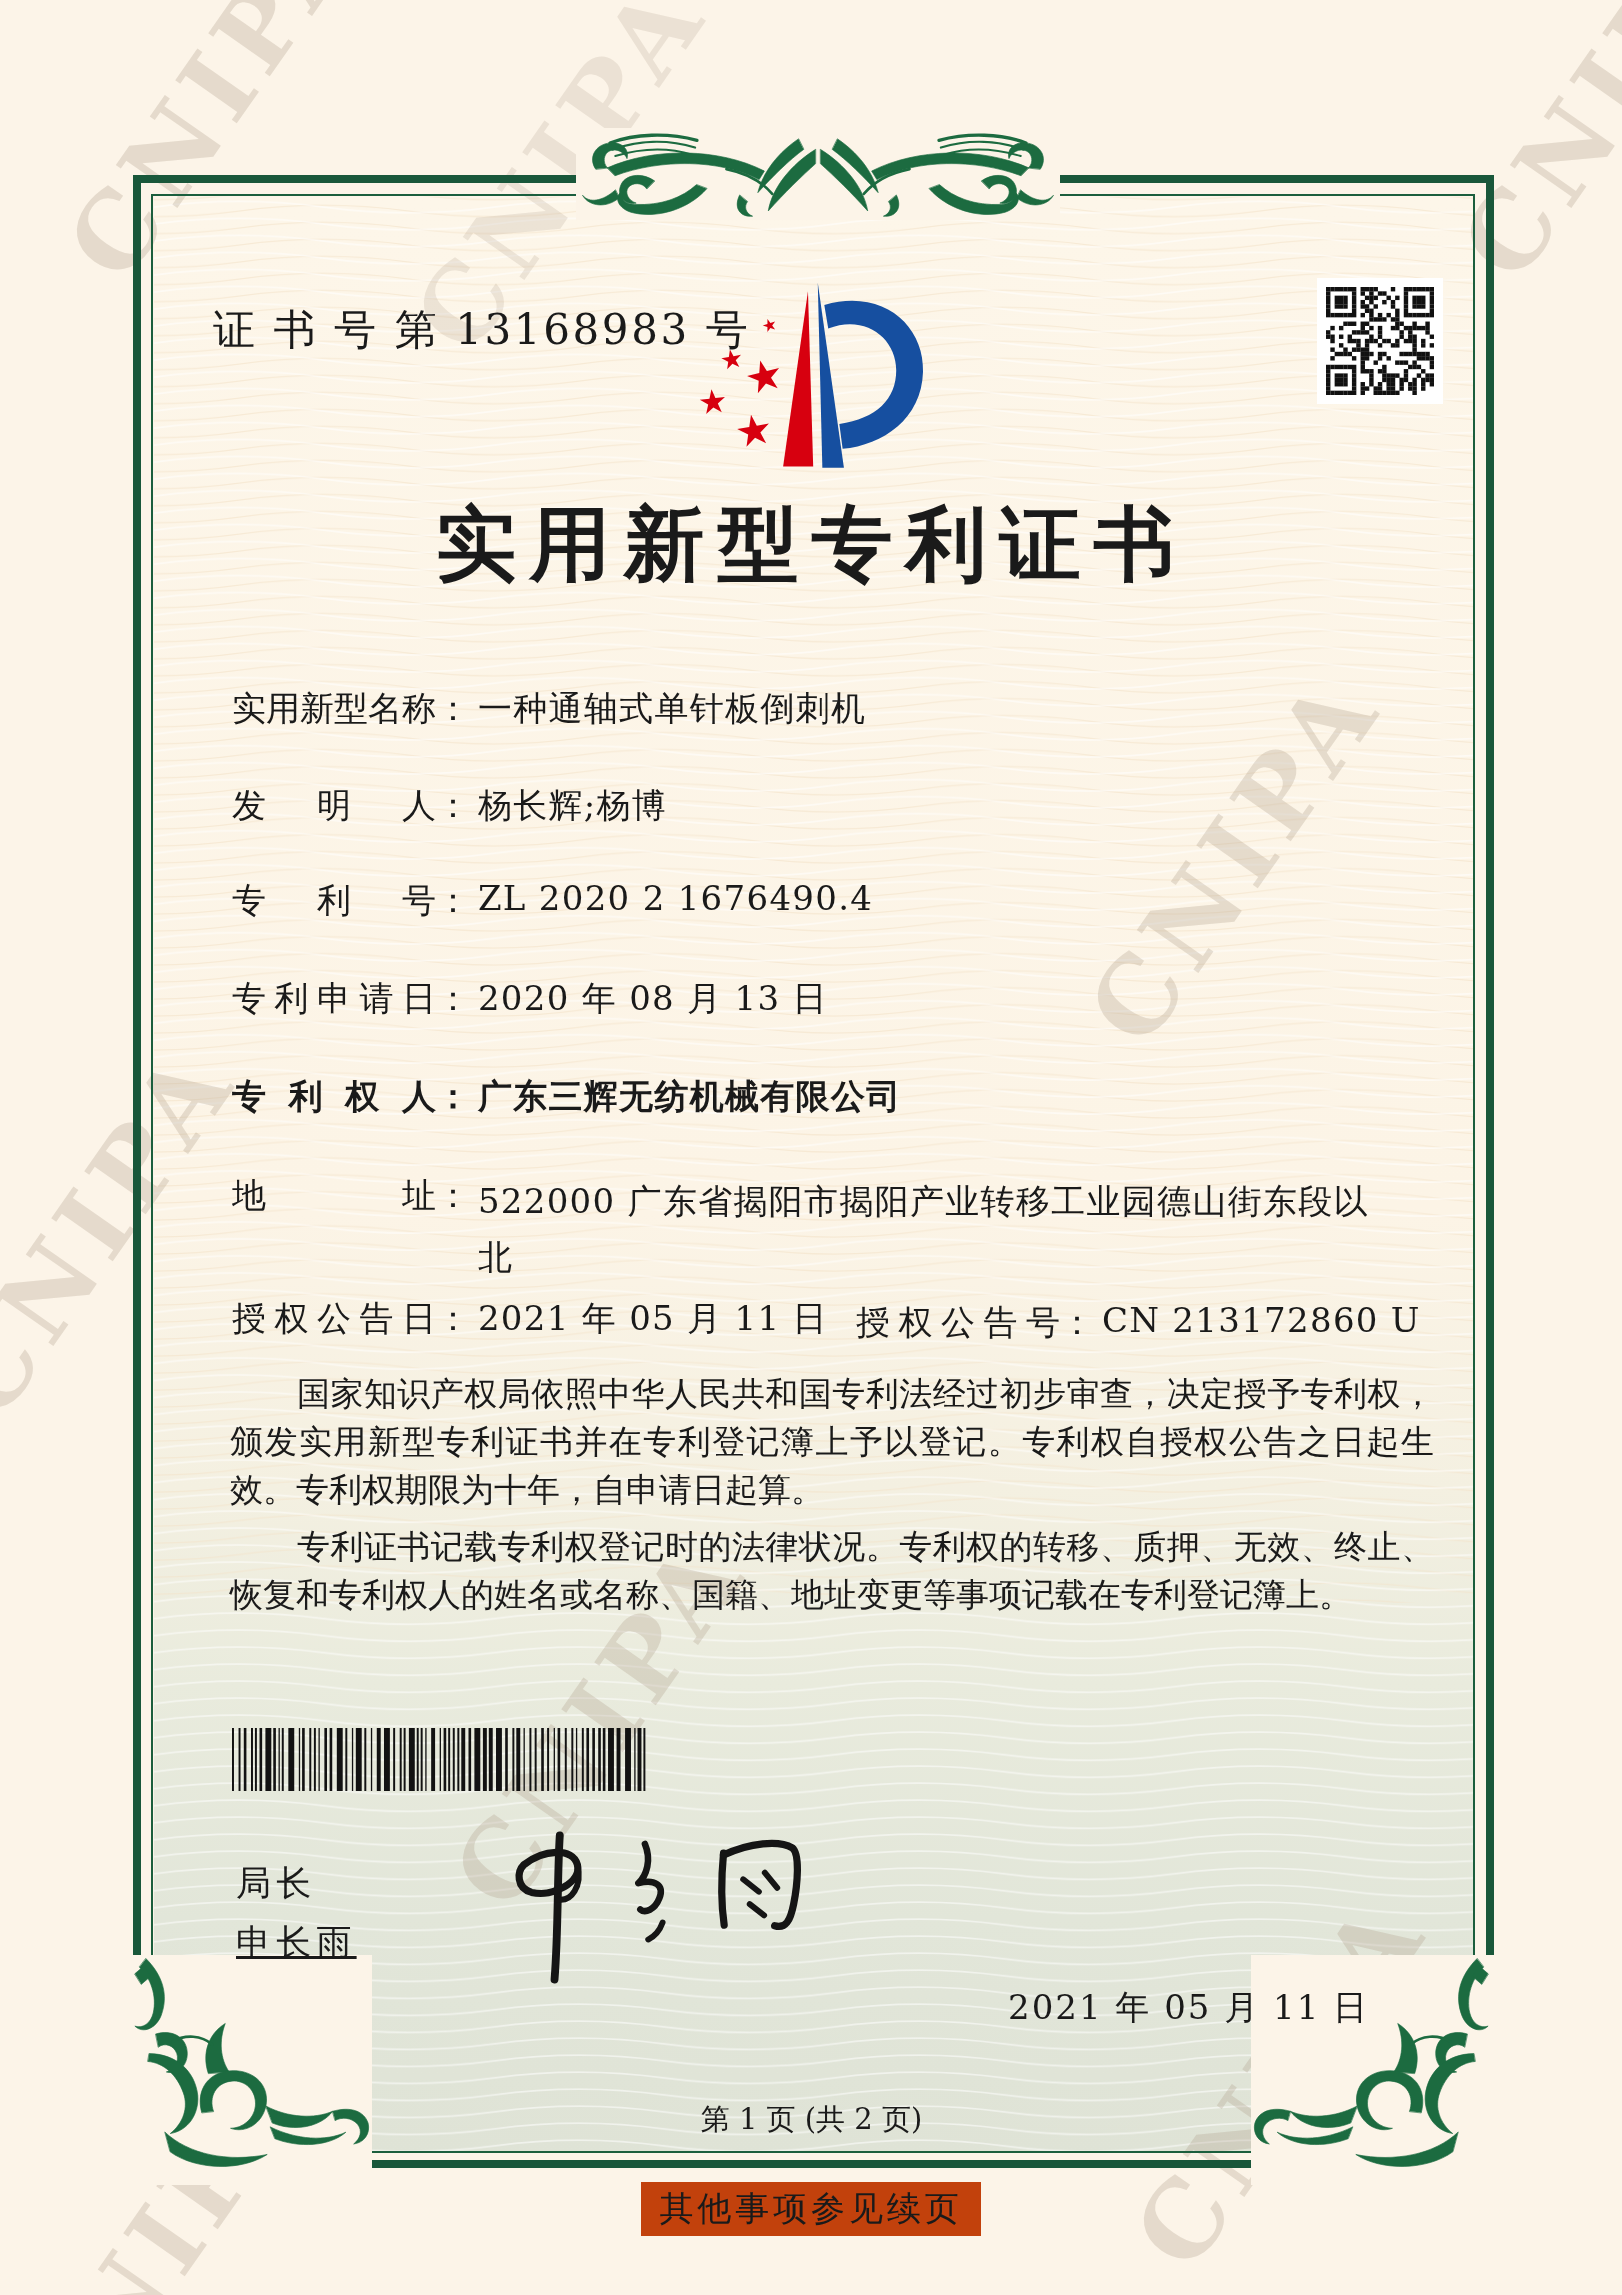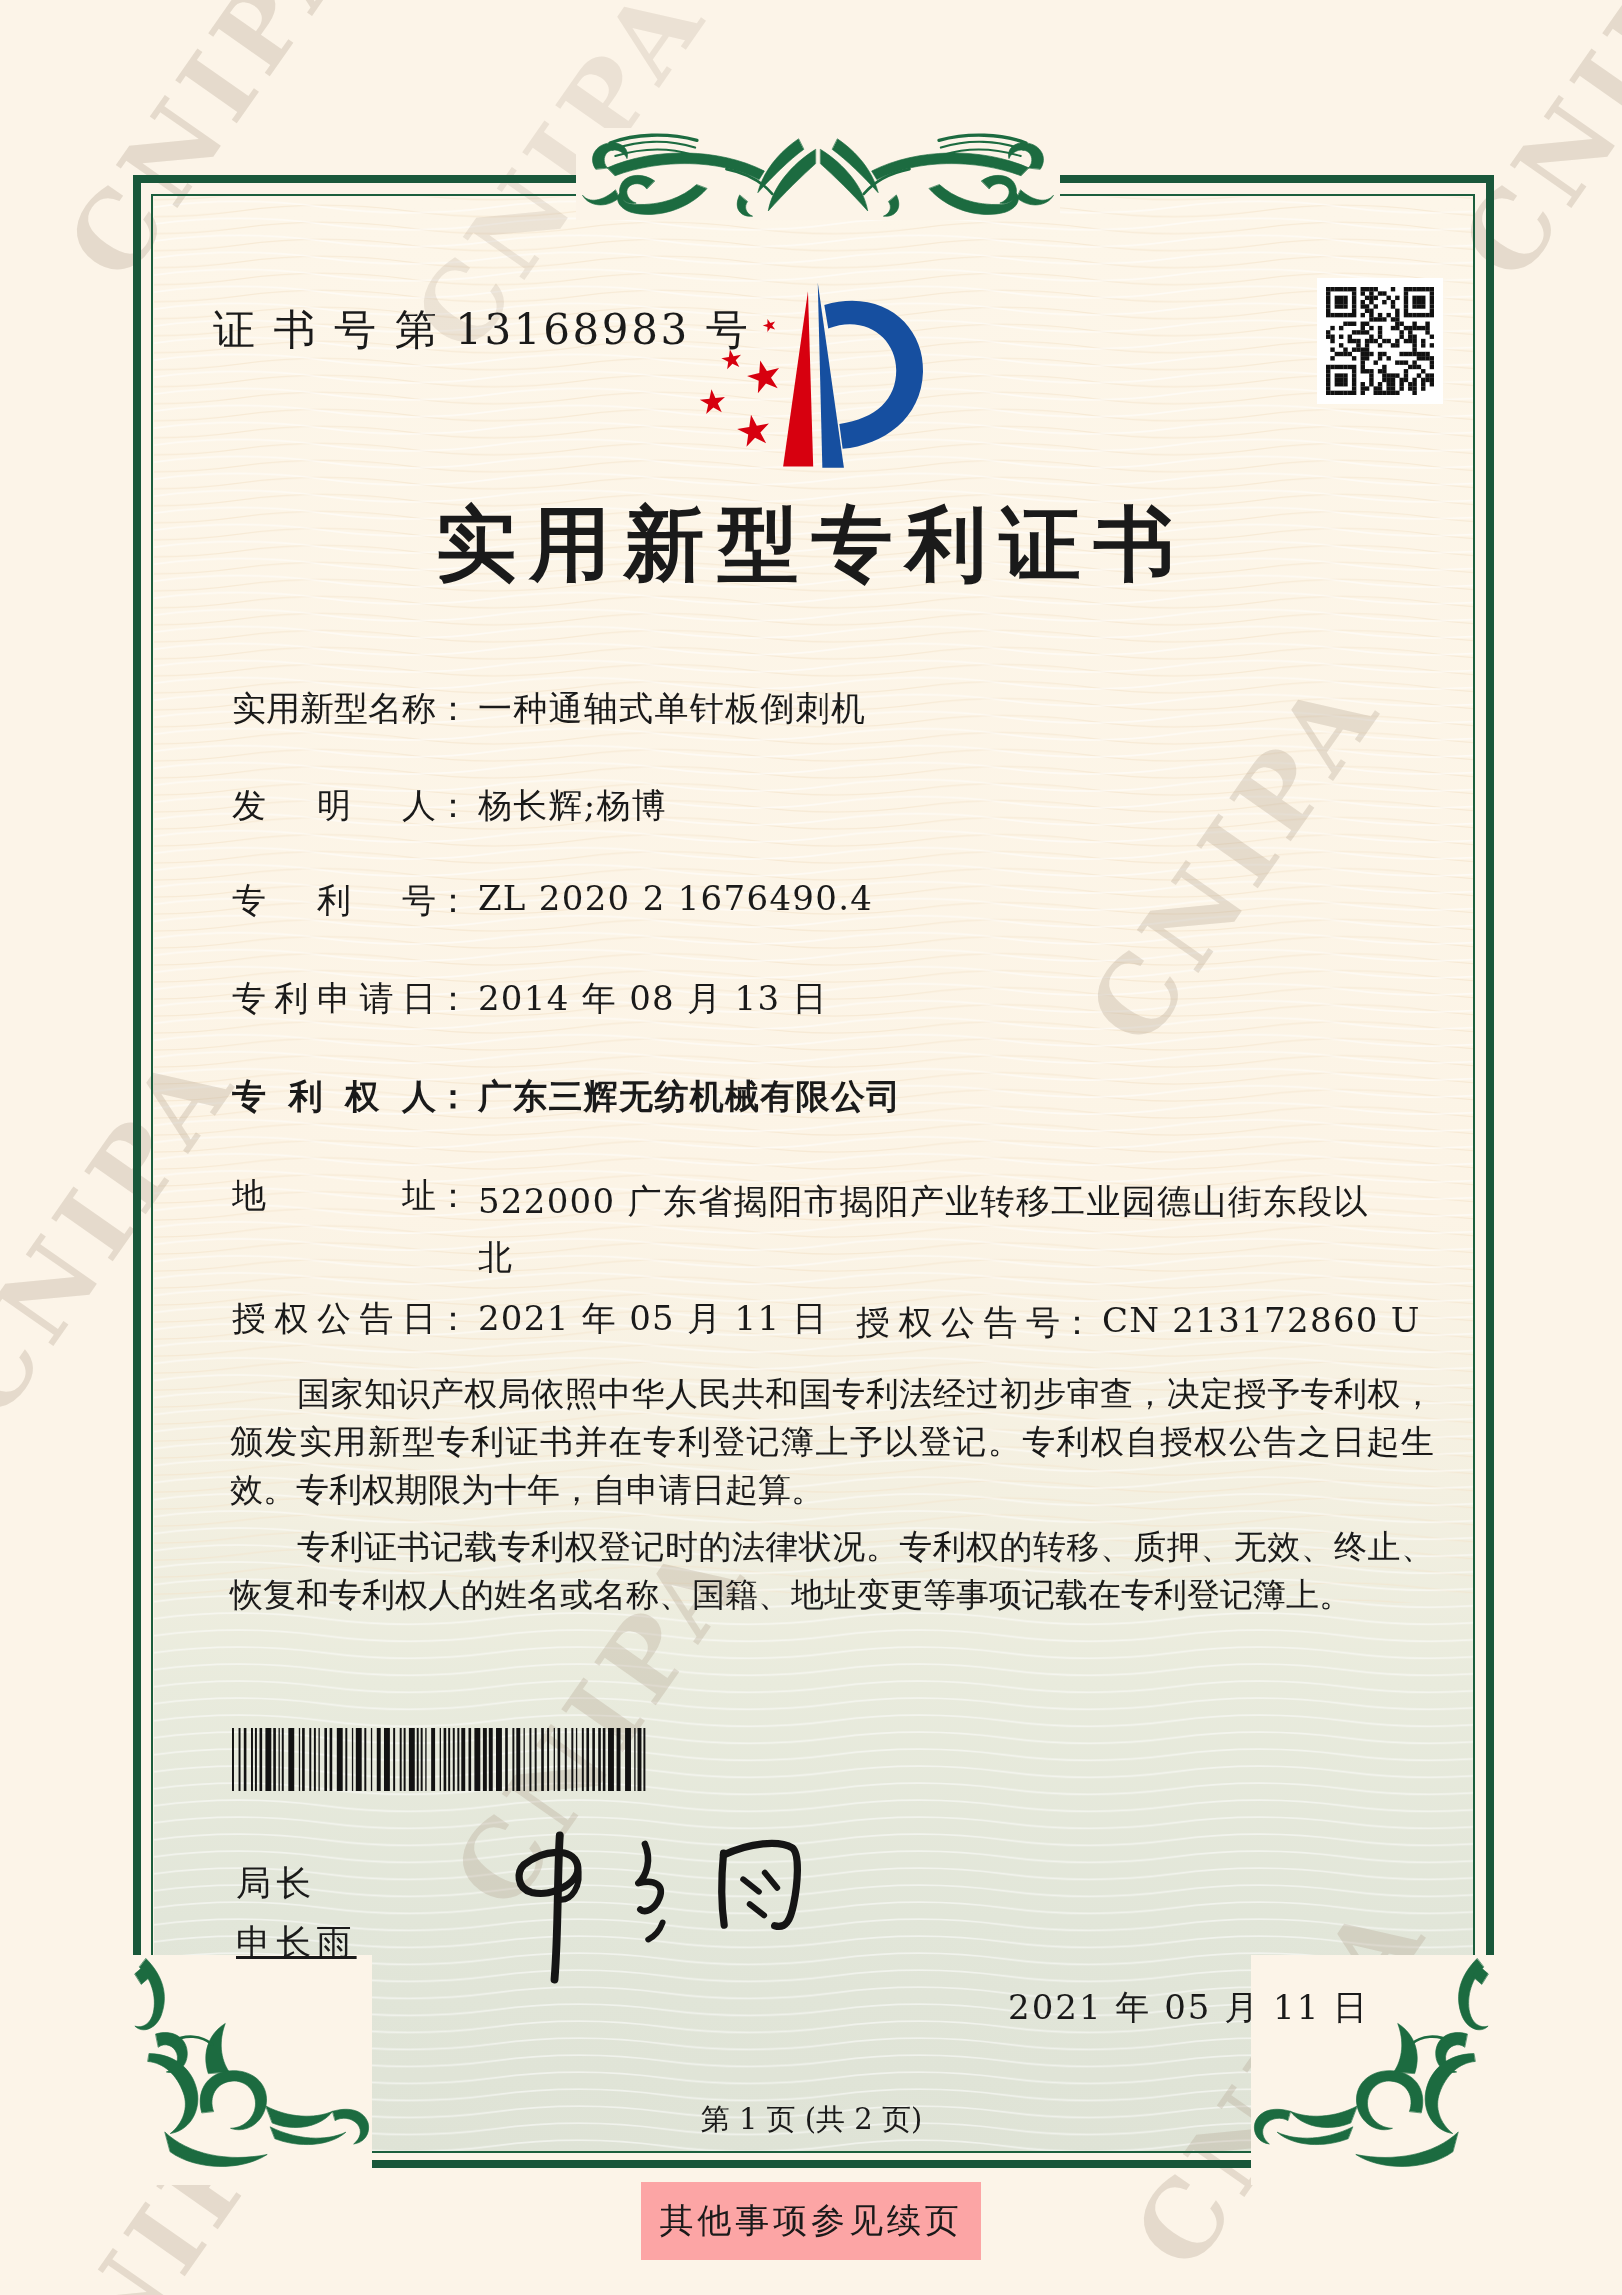--- a/index.html
+++ b/index.html
@@ -66,21 +66,21 @@
 
   
   .barcode{position:absolute;left:232px;top:1728px;width:416px;height:63px;z-index:5;}
   .signer-title{position:absolute;left:236px;top:1860px;z-index:5;font-size:35px;letter-spacing:5.2px;}
   .signer-name{position:absolute;left:236px;top:1919px;z-index:5;font-size:35px;letter-spacing:5.2px;text-decoration:underline;}
   .signature{position:absolute;left:491px;top:1819px;width:393px;height:190px;z-index:5;}
   .issue-date{position:absolute;left:1008px;top:1985px;z-index:5;font-size:34px;letter-spacing:2px;}
   .page-no{position:absolute;left:0;top:2100px;width:1623px;text-align:center;z-index:5;font-size:29px;}
 
   
-  .note-box{position:absolute;left:641px;top:2182px;width:340px;height:78px;background:#fca5a5;z-index:5;
+  .note-box{position:absolute;left:641px;top:2182px;width:340px;height:54px;background:#c2410c;z-index:5;
       display:flex;align-items:center;justify-content:center;}
   .note-text{font-size:34px;letter-spacing:3.9px;}
 </style>
 </head>
 <body>
 
 <div class="page">
 
   <div class="content-bg"></div>
   <svg class="waves" xmlns="http://www.w3.org/2000/svg" viewBox="0 0 2018 2990" width="1320" height="1957">
@@ -489,21 +489,21 @@
   <div class="frow r0">
     <span class="flabel">实用新型名称</span><span class="fcolon">：</span><span class="fvalue">一种通轴式单针板倒刺机</span>
   </div>
   <div class="frow r1">
     <span class="flabel">发明人</span><span class="fcolon">：</span><span class="fvalue">杨长辉;杨博</span>
   </div>
   <div class="frow r2">
     <span class="flabel">专利号</span><span class="fcolon">：</span><span class="fvalue">ZL 2020 2 1676490.4</span>
   </div>
   <div class="frow r3">
-    <span class="flabel">专利申请日</span><span class="fcolon">：</span><span class="fvalue">2014 年 08 月 13 日</span>
+    <span class="flabel">专利申请日</span><span class="fcolon">：</span><span class="fvalue">2020 年 08 月 13 日</span>
   </div>
   <div class="frow r4">
     <span class="flabel">专利权人</span><span class="fcolon">：</span><span class="fvalue">广东三辉无纺机械有限公司</span>
   </div>
   <div class="frow addr-row">
     <span class="flabel">地址</span><span class="fcolon">：</span><span class="addr-val"><span>522000 广东省揭阳市揭阳产业转移工业园德山街东段以</span><br><span>北</span></span>
   </div>
   <div class="frow grant-row">
     <span class="flabel">授权公告日</span><span class="fcolon">：</span><span class="fvalue">2021 年 05 月 11 日</span>
     <span class="grant-right">

